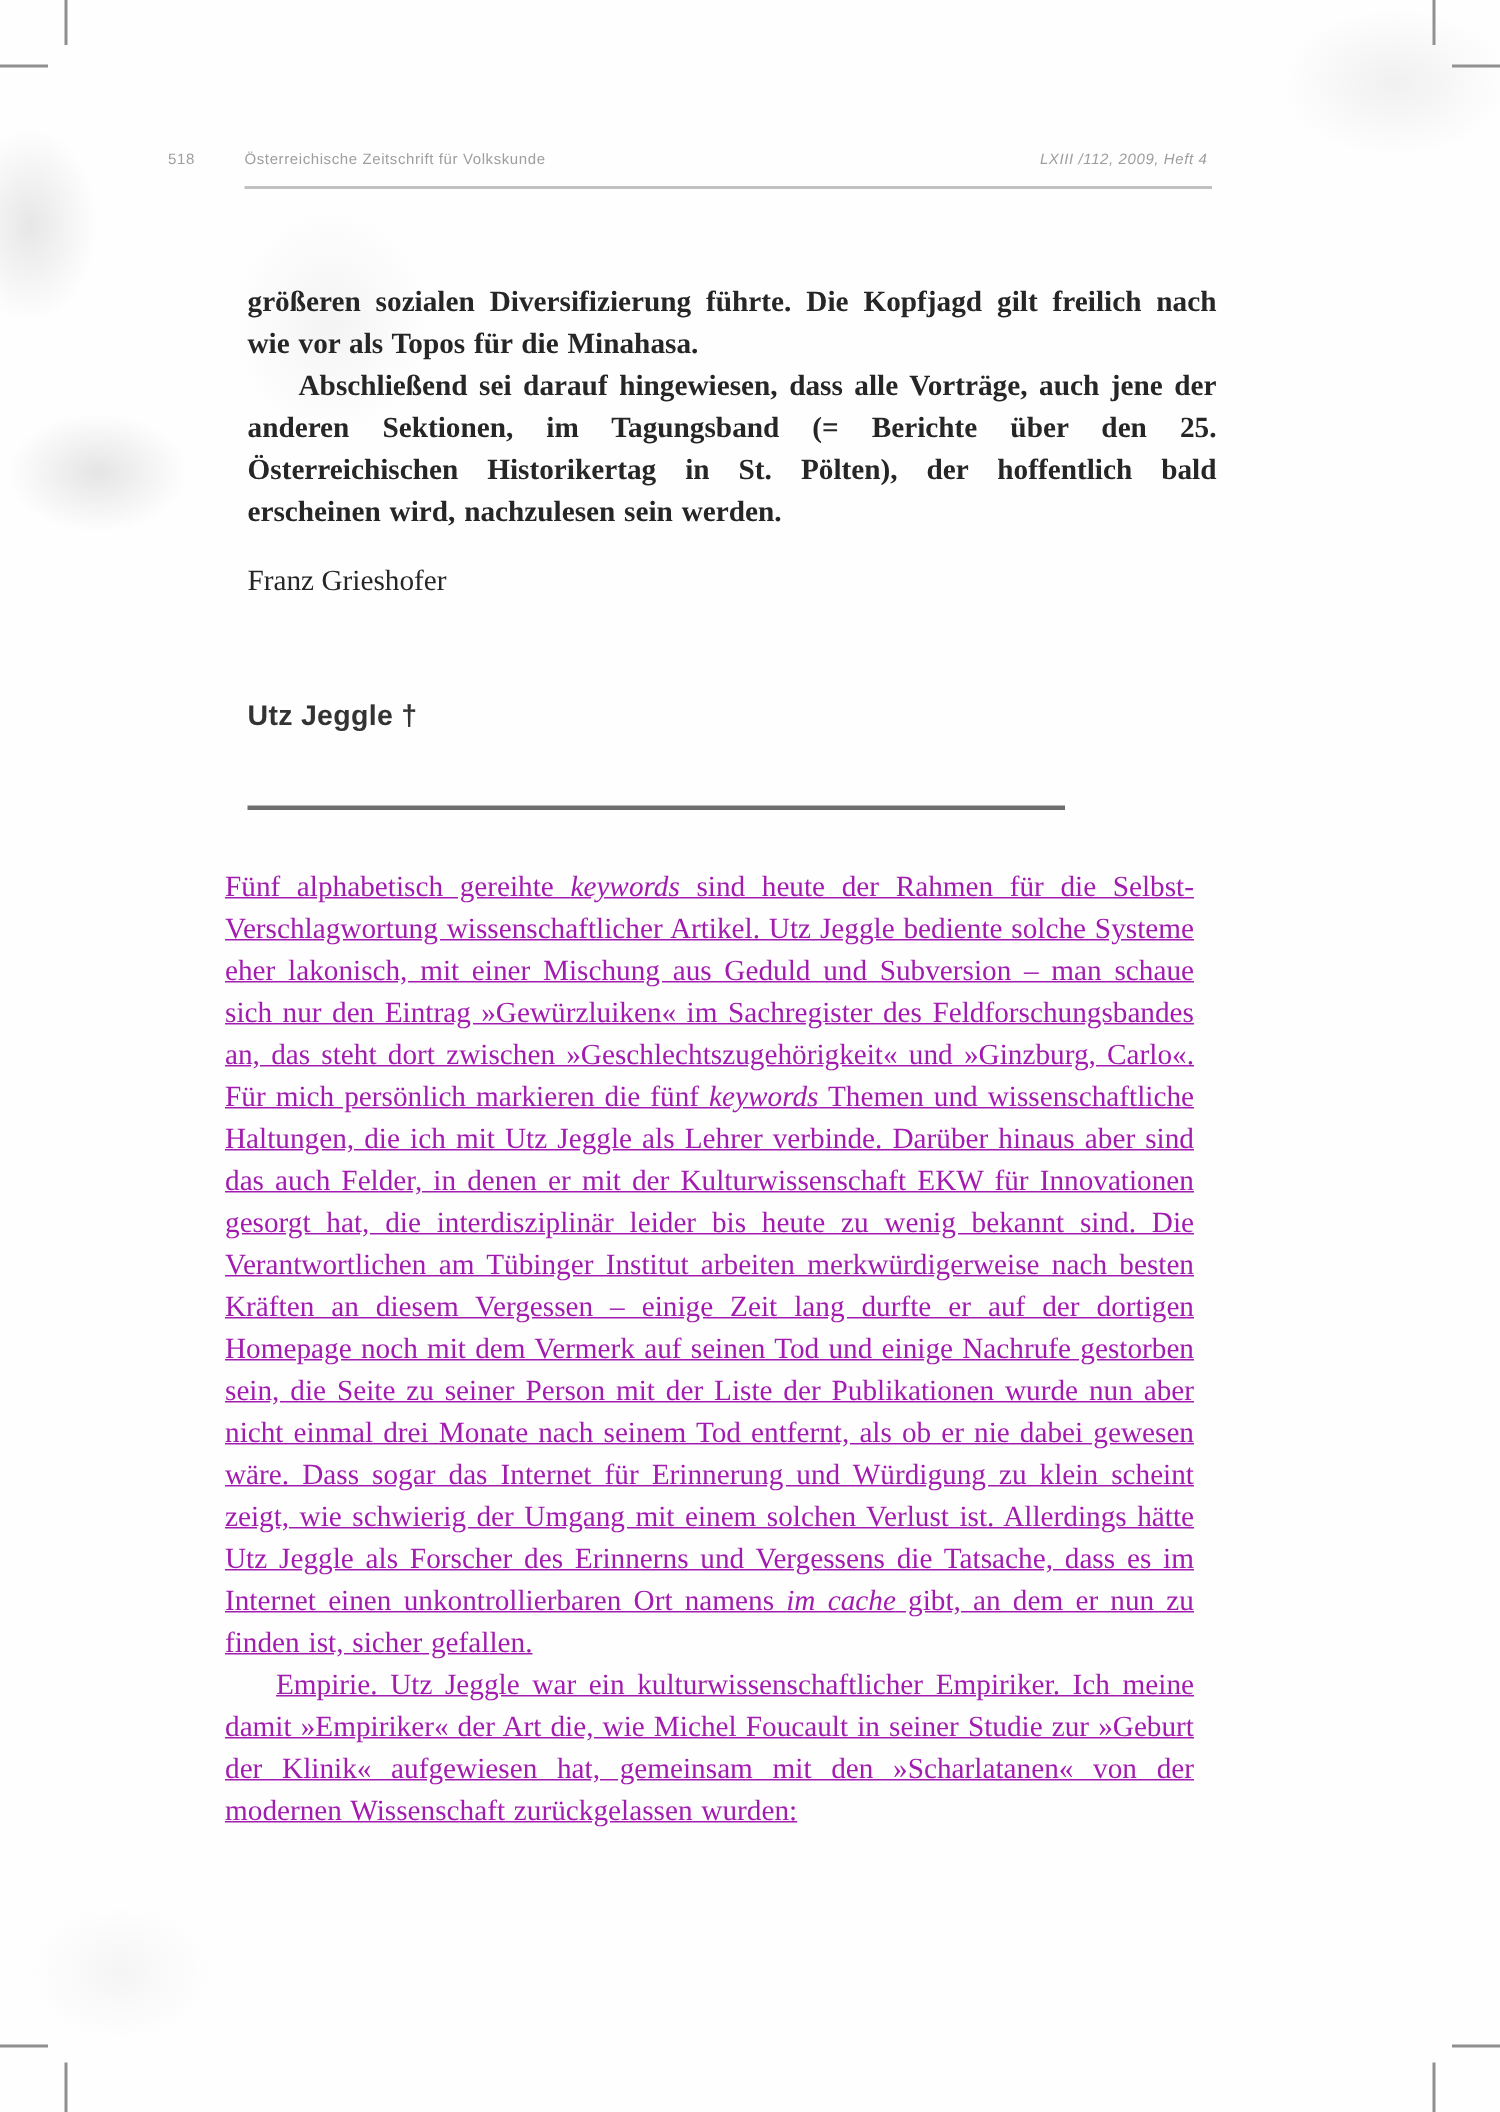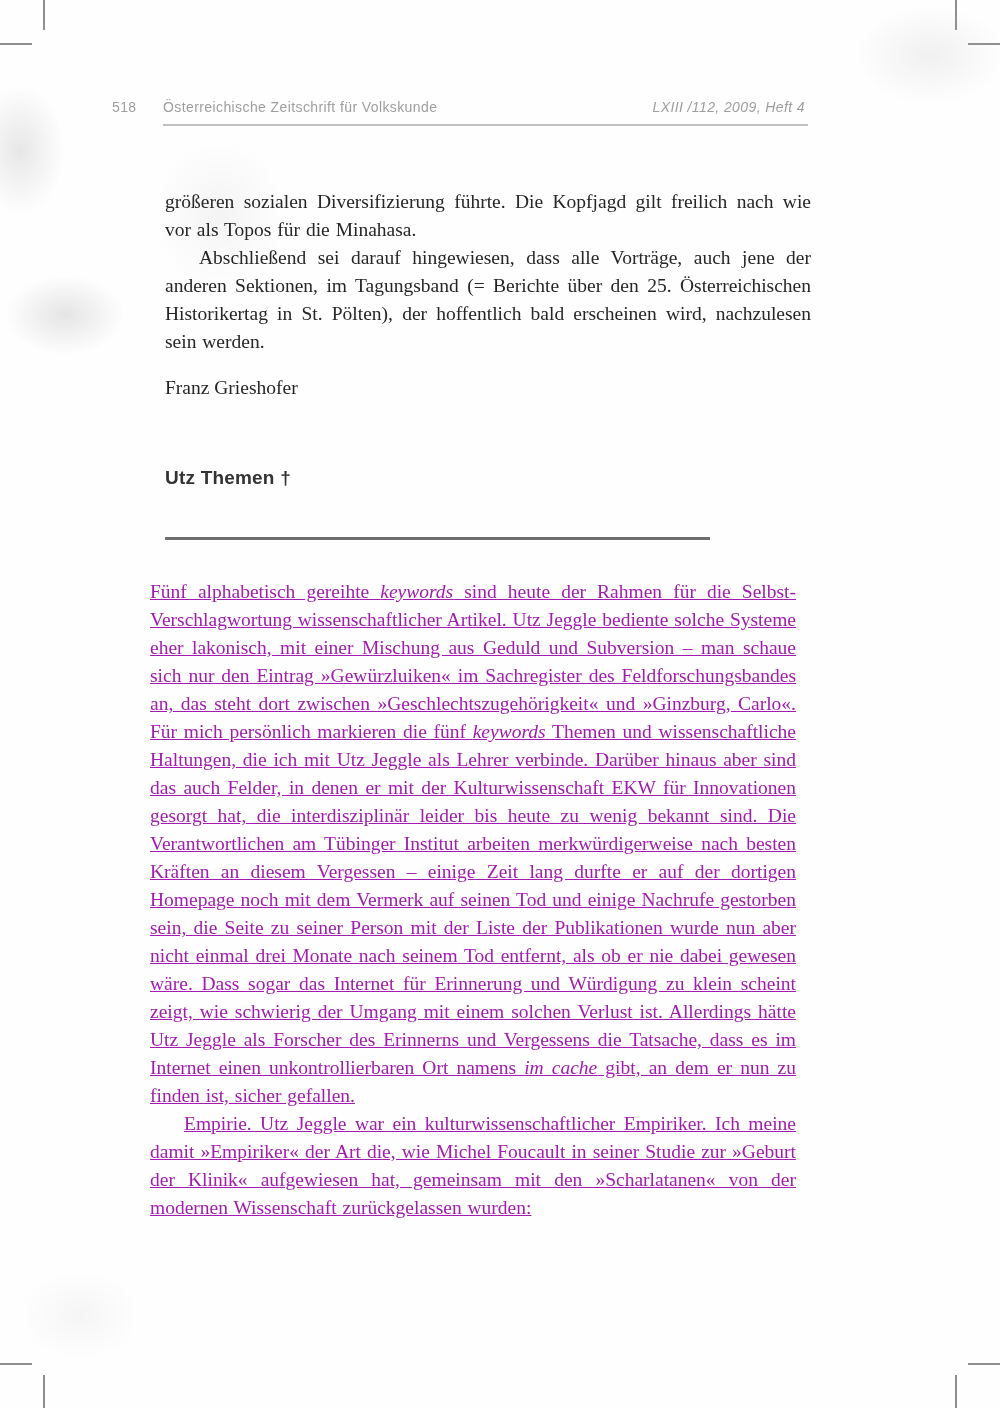--- a/index.html
+++ b/index.html
@@ -23,36 +23,36 @@
   .sm1 { left:-25px; top:85px;  width:90px;  height:130px; background:radial-gradient(ellipse at center, rgba(170,170,170,.28), rgba(170,170,170,0) 70%); }
   .sm2 { left:5px;   top:275px; width:120px; height:80px;  background:radial-gradient(ellipse at center, rgba(170,170,170,.30), rgba(170,170,170,0) 70%); }
   .sm3 { left:155px; top:140px; width:130px; height:150px; background:radial-gradient(ellipse at center, rgba(190,190,190,.16), rgba(190,190,190,0) 70%); }
   .sm4 { left:855px; top:5px;   width:150px; height:100px; background:radial-gradient(ellipse at center, rgba(185,185,185,.20), rgba(185,185,185,0) 70%); }
   .sm5 { left:20px;  top:1270px;width:120px; height:90px;  background:radial-gradient(ellipse at center, rgba(190,190,190,.14), rgba(190,190,190,0) 70%); }
 
   
   .hdr-txt {
     position:absolute; top:99px;
     font-family:"Liberation Sans", sans-serif;
-    font-size:14px; line-height:16px; color:#9e9e9e; letter-spacing:0.4px;
+    font-size:10px; line-height:16px; color:#9e9e9e; letter-spacing:0.4px;
     white-space:nowrap;
   }
   .hdr-num   { left:112px; }
   .hdr-title { left:163px; }
   .hdr-issue { right:195px;font-style:italic; }
   .header-rule {
     position:absolute; left:163px; top:124px; width:645px; height:2px;
     background:#c1c1c1;
   }
 
   
   .prev-article {
     position:absolute; left:165px; top:188px; width:646px;
     font-size:19.5px; line-height:28px; color:#262626;
-    text-align:justify; word-spacing:1px;
+    text-align:justify; word-spacing:1px;font-weight:bold;
   }
   .prev-article p { margin:0; }
   .indent { text-indent:34px; }
   .signature {
     position:absolute; left:165px; top:377px; margin:0;
     font-size:19.5px; color:#262626;
   }
 
   
   .article-title {
@@ -105,21 +105,21 @@
   <span class="hdr-txt hdr-title">Österreichische Zeitschrift für Volkskunde</span>
   <span class="hdr-txt hdr-issue">LXIII /112, 2009, Heft 4</span>
   <div class="header-rule"></div>
 
   <div class="prev-article">
     <p>größeren sozialen Diversifizierung führte. Die Kopfjagd gilt freilich nach wie vor als Topos für die Minahasa.</p>
     <p class="indent">Abschließend sei darauf hingewiesen, dass alle Vorträge, auch jene der anderen Sektionen, im Tagungsband (= Berichte über den 25. Österreichischen Historikertag in St. Pölten), der hoffentlich bald erscheinen wird, nachzulesen sein werden.</p>
   </div>
   <p class="signature">Franz Grieshofer</p>
 
-  <div class="article-title">Utz Themen †</div>
+  <div class="article-title">Utz Jeggle †</div>
   <div class="title-rule"></div>
 
   <div class="article-body">
     <p><span>Fünf alphabetisch gereihte </span><span class="it">keywords</span><span> sind heute der Rahmen für die Selbst-Verschlagwortung wissenschaftlicher Artikel. Utz Jeggle bediente solche Systeme eher lakonisch, mit einer Mischung aus Geduld und Subversion – man schaue sich nur den Eintrag »Gewürzluiken« im Sachregister des Feldforschungsbandes an, das steht dort zwischen »Geschlechtszugehörigkeit« und »Ginzburg, Carlo«. Für mich persönlich markieren die fünf </span><span class="it">keywords</span><span> Themen und wissenschaftliche Haltungen, die ich mit Utz Jeggle als Lehrer verbinde. Darüber hinaus aber sind das auch Felder, in denen er mit der Kulturwissenschaft EKW für Innovationen gesorgt hat, die interdisziplinär leider bis heute zu wenig bekannt sind. Die Verantwortlichen am Tübinger Institut arbeiten merkwürdigerweise nach besten Kräften an diesem Vergessen – einige Zeit lang durfte er auf der dortigen Homepage noch mit dem Vermerk auf seinen Tod und einige Nachrufe gestorben sein, die Seite zu seiner Person mit der Liste der Publikationen wurde nun aber nicht einmal drei Monate nach seinem Tod entfernt, als ob er nie dabei gewesen wäre. Dass sogar das Internet für Erinnerung und Würdigung zu klein scheint zeigt, wie schwierig der Umgang mit einem solchen Verlust ist. Allerdings hätte Utz Jeggle als Forscher des Erinnerns und Vergessens die Tatsache, dass es im Internet einen unkontrollierbaren Ort namens </span><span class="it">im cache</span><span> gibt, an dem er nun zu finden ist, sicher gefallen.</span></p>
     <p class="indent">Empirie. Utz Jeggle war ein kulturwissenschaftlicher Empiriker. Ich meine damit »Empiriker« der Art die, wie Michel Foucault in seiner Studie zur »Geburt der Klinik« aufgewiesen hat, gemeinsam mit den »Scharlatanen« von der modernen Wissenschaft zurückgelassen wurden:</p>
   </div>
 
 </div>
 
 </body></html>

